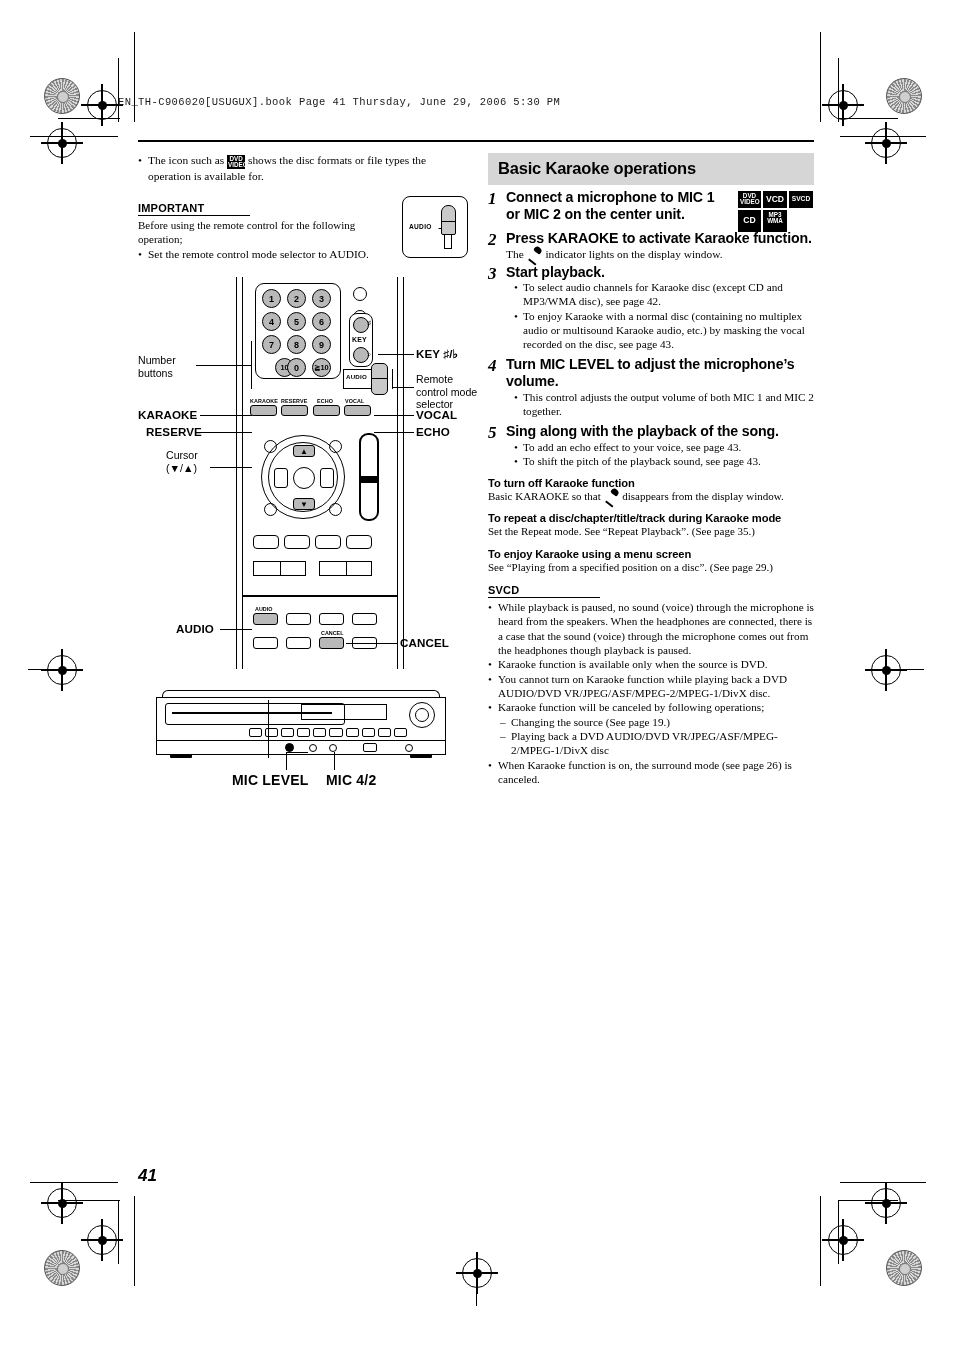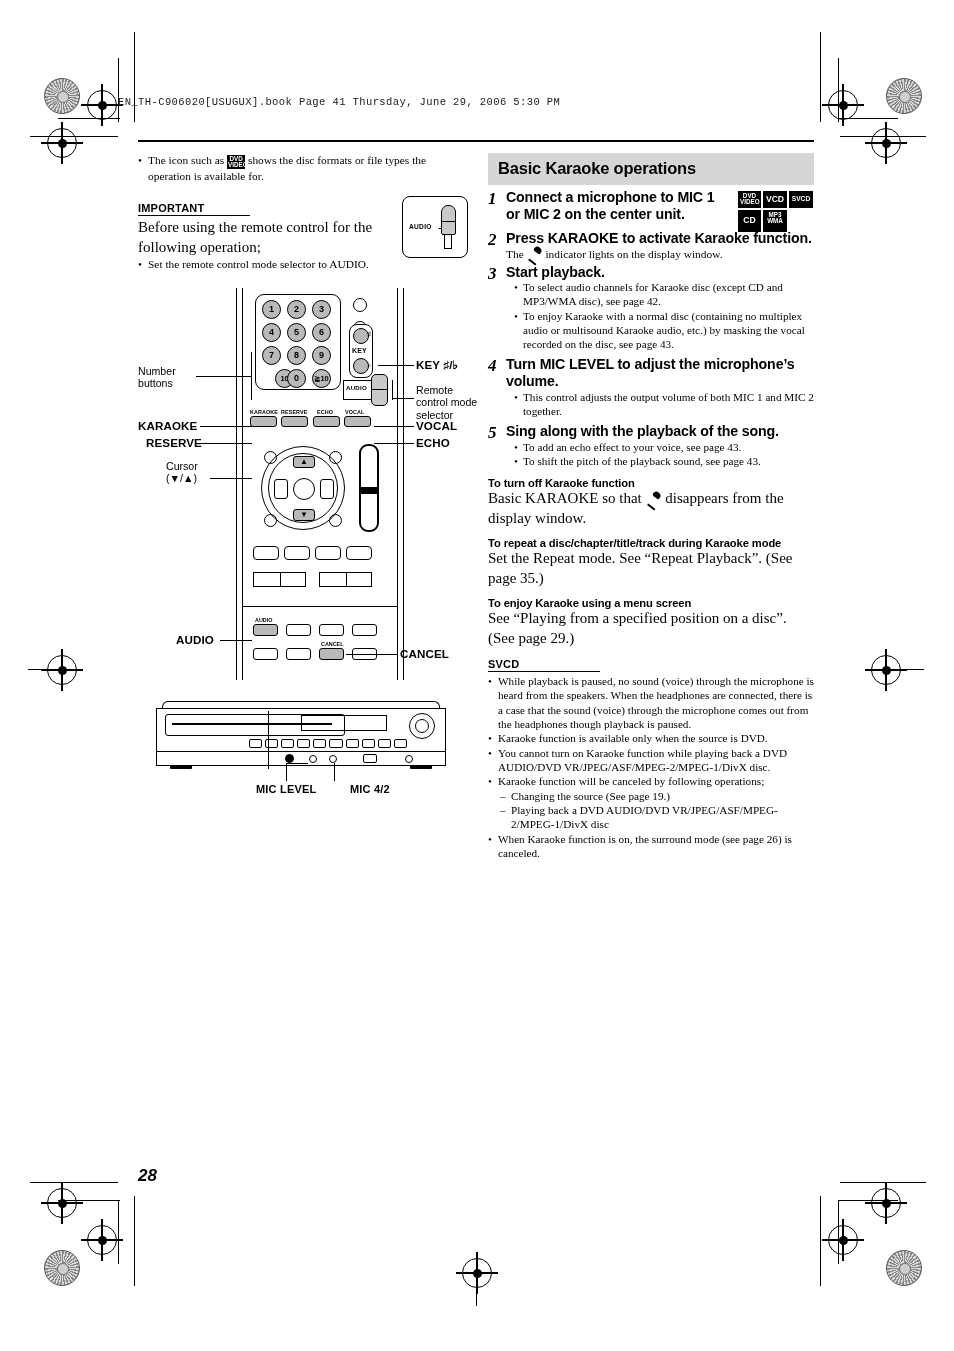--- a/index.html
+++ b/index.html
@@ -114,21 +114,21 @@
     font-size: 11px;
     letter-spacing: 0.2px;
     display: inline-block;
     padding-bottom: 1px;
     border-bottom: 1.1px solid #000;
     min-width: 112px;
     margin-bottom: 2px;
   }
 
   .serif-p {
-    font-size: 15px;
+    font-size: 11px;
     line-height: 1.3;
     margin: 0;
   }
 
   
   .important-wrap { position: relative; margin-top: 14px; }
   .audio-sel-box {
     position: absolute;
     right: 0px; top: -2px;
     width: 66px; height: 62px;
@@ -454,23 +454,22 @@
   .unit-base {
     position:absolute; left:0; top:50px; right:0; height:15px;
     border:1.4px solid #000; box-sizing:border-box;
   }
   .unit-foot { position:absolute; top:64px; width:22px;height:4px; background:#000; border-radius:1px; }
   .mic-jack { position:absolute; border-radius:50%; border:1.3px solid #000; box-sizing:border-box; }
   .unit-label {
     position: absolute;
     font-family: "Liberation Sans", sans-serif;
     font-weight: bold;
-    font-size: 11px;
+    font-size: 14px;
     letter-spacing: 0.2px;
-    margin-left: 24px;
   }
 
   
   .sec-banner {
     background: #d6d6d6;
     padding: 6px 10px 7px 10px;
     font-family: "Liberation Sans", sans-serif;
     font-weight: bold;
     font-size: 16.5px;
     letter-spacing: -0.2px;
@@ -1034,13 +1033,13 @@
         <li>
             <span class="d">•</span>
             <span>When Karaoke function is on, the surround mode (see page 26) is canceled.</span>
           </li>
       </ul>
 
     </div>
   </div>
 </div>
 
-<div class="page-number">28</div>
+<div class="page-number">41</div>
 
 </body></html>

